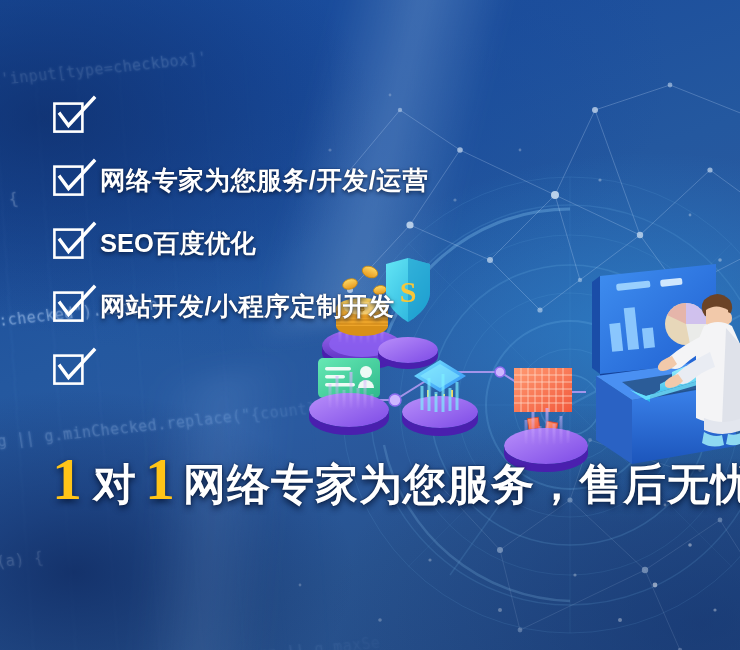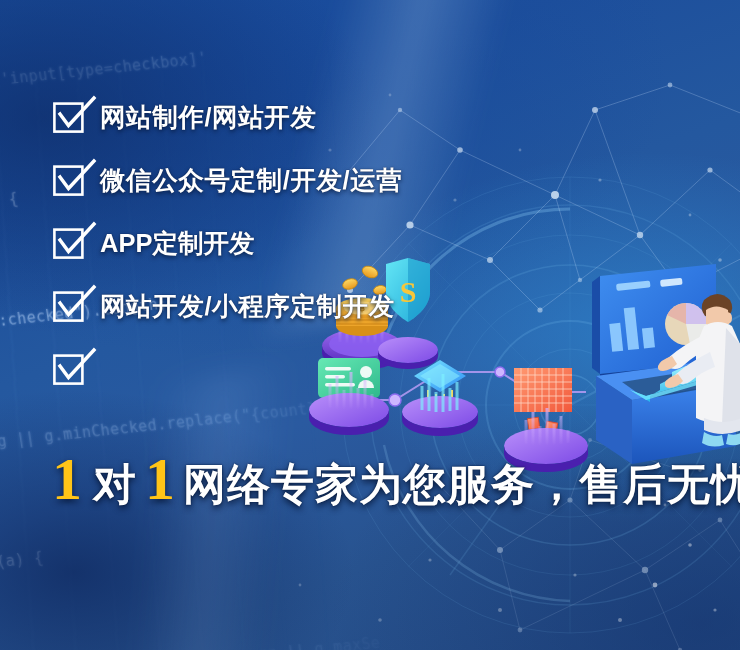--- a/index.html
+++ b/index.html
@@ -416,41 +416,40 @@
 
   <div class="bullets">
 
     <div class="row">
       <span class="cbox">
         <svg width="46" height="44" viewBox="0 0 46 44">
           <rect x="1.4" y="8.6" width="28" height="28" fill="none" stroke="#ffffff" stroke-width="2.6"></rect>
           <path d="M7 19 L15.5 30.5 L41 3" fill="none" stroke="#ffffff" stroke-width="3.4" stroke-linecap="square"></path>
         </svg>
       </span>
-      <span class="row-label">网站制作/网站开发</span>
     </div>
 
     <div class="row">
       <span class="cbox">
         <svg width="46" height="44" viewBox="0 0 46 44">
           <rect x="1.4" y="8.6" width="28" height="28" fill="none" stroke="#ffffff" stroke-width="2.6"></rect>
           <path d="M7 19 L15.5 30.5 L41 3" fill="none" stroke="#ffffff" stroke-width="3.4" stroke-linecap="square"></path>
         </svg>
       </span>
-      <span class="row-label">微信公众号定制/开发/运营</span>
+      <span class="row-label">网络专家为您服务/开发/运营</span>
     </div>
 
     <div class="row">
       <span class="cbox">
         <svg width="46" height="44" viewBox="0 0 46 44">
           <rect x="1.4" y="8.6" width="28" height="28" fill="none" stroke="#ffffff" stroke-width="2.6"></rect>
           <path d="M7 19 L15.5 30.5 L41 3" fill="none" stroke="#ffffff" stroke-width="3.4" stroke-linecap="square"></path>
         </svg>
       </span>
-      <span class="row-label lat">APP定制开发</span>
+      <span class="row-label lat">SEO百度优化</span>
     </div>
 
     <div class="row">
       <span class="cbox">
         <svg width="46" height="44" viewBox="0 0 46 44">
           <rect x="1.4" y="8.6" width="28" height="28" fill="none" stroke="#ffffff" stroke-width="2.6"></rect>
           <path d="M7 19 L15.5 30.5 L41 3" fill="none" stroke="#ffffff" stroke-width="3.4" stroke-linecap="square"></path>
         </svg>
       </span>
       <span class="row-label">网站开发/小程序定制开发</span>

